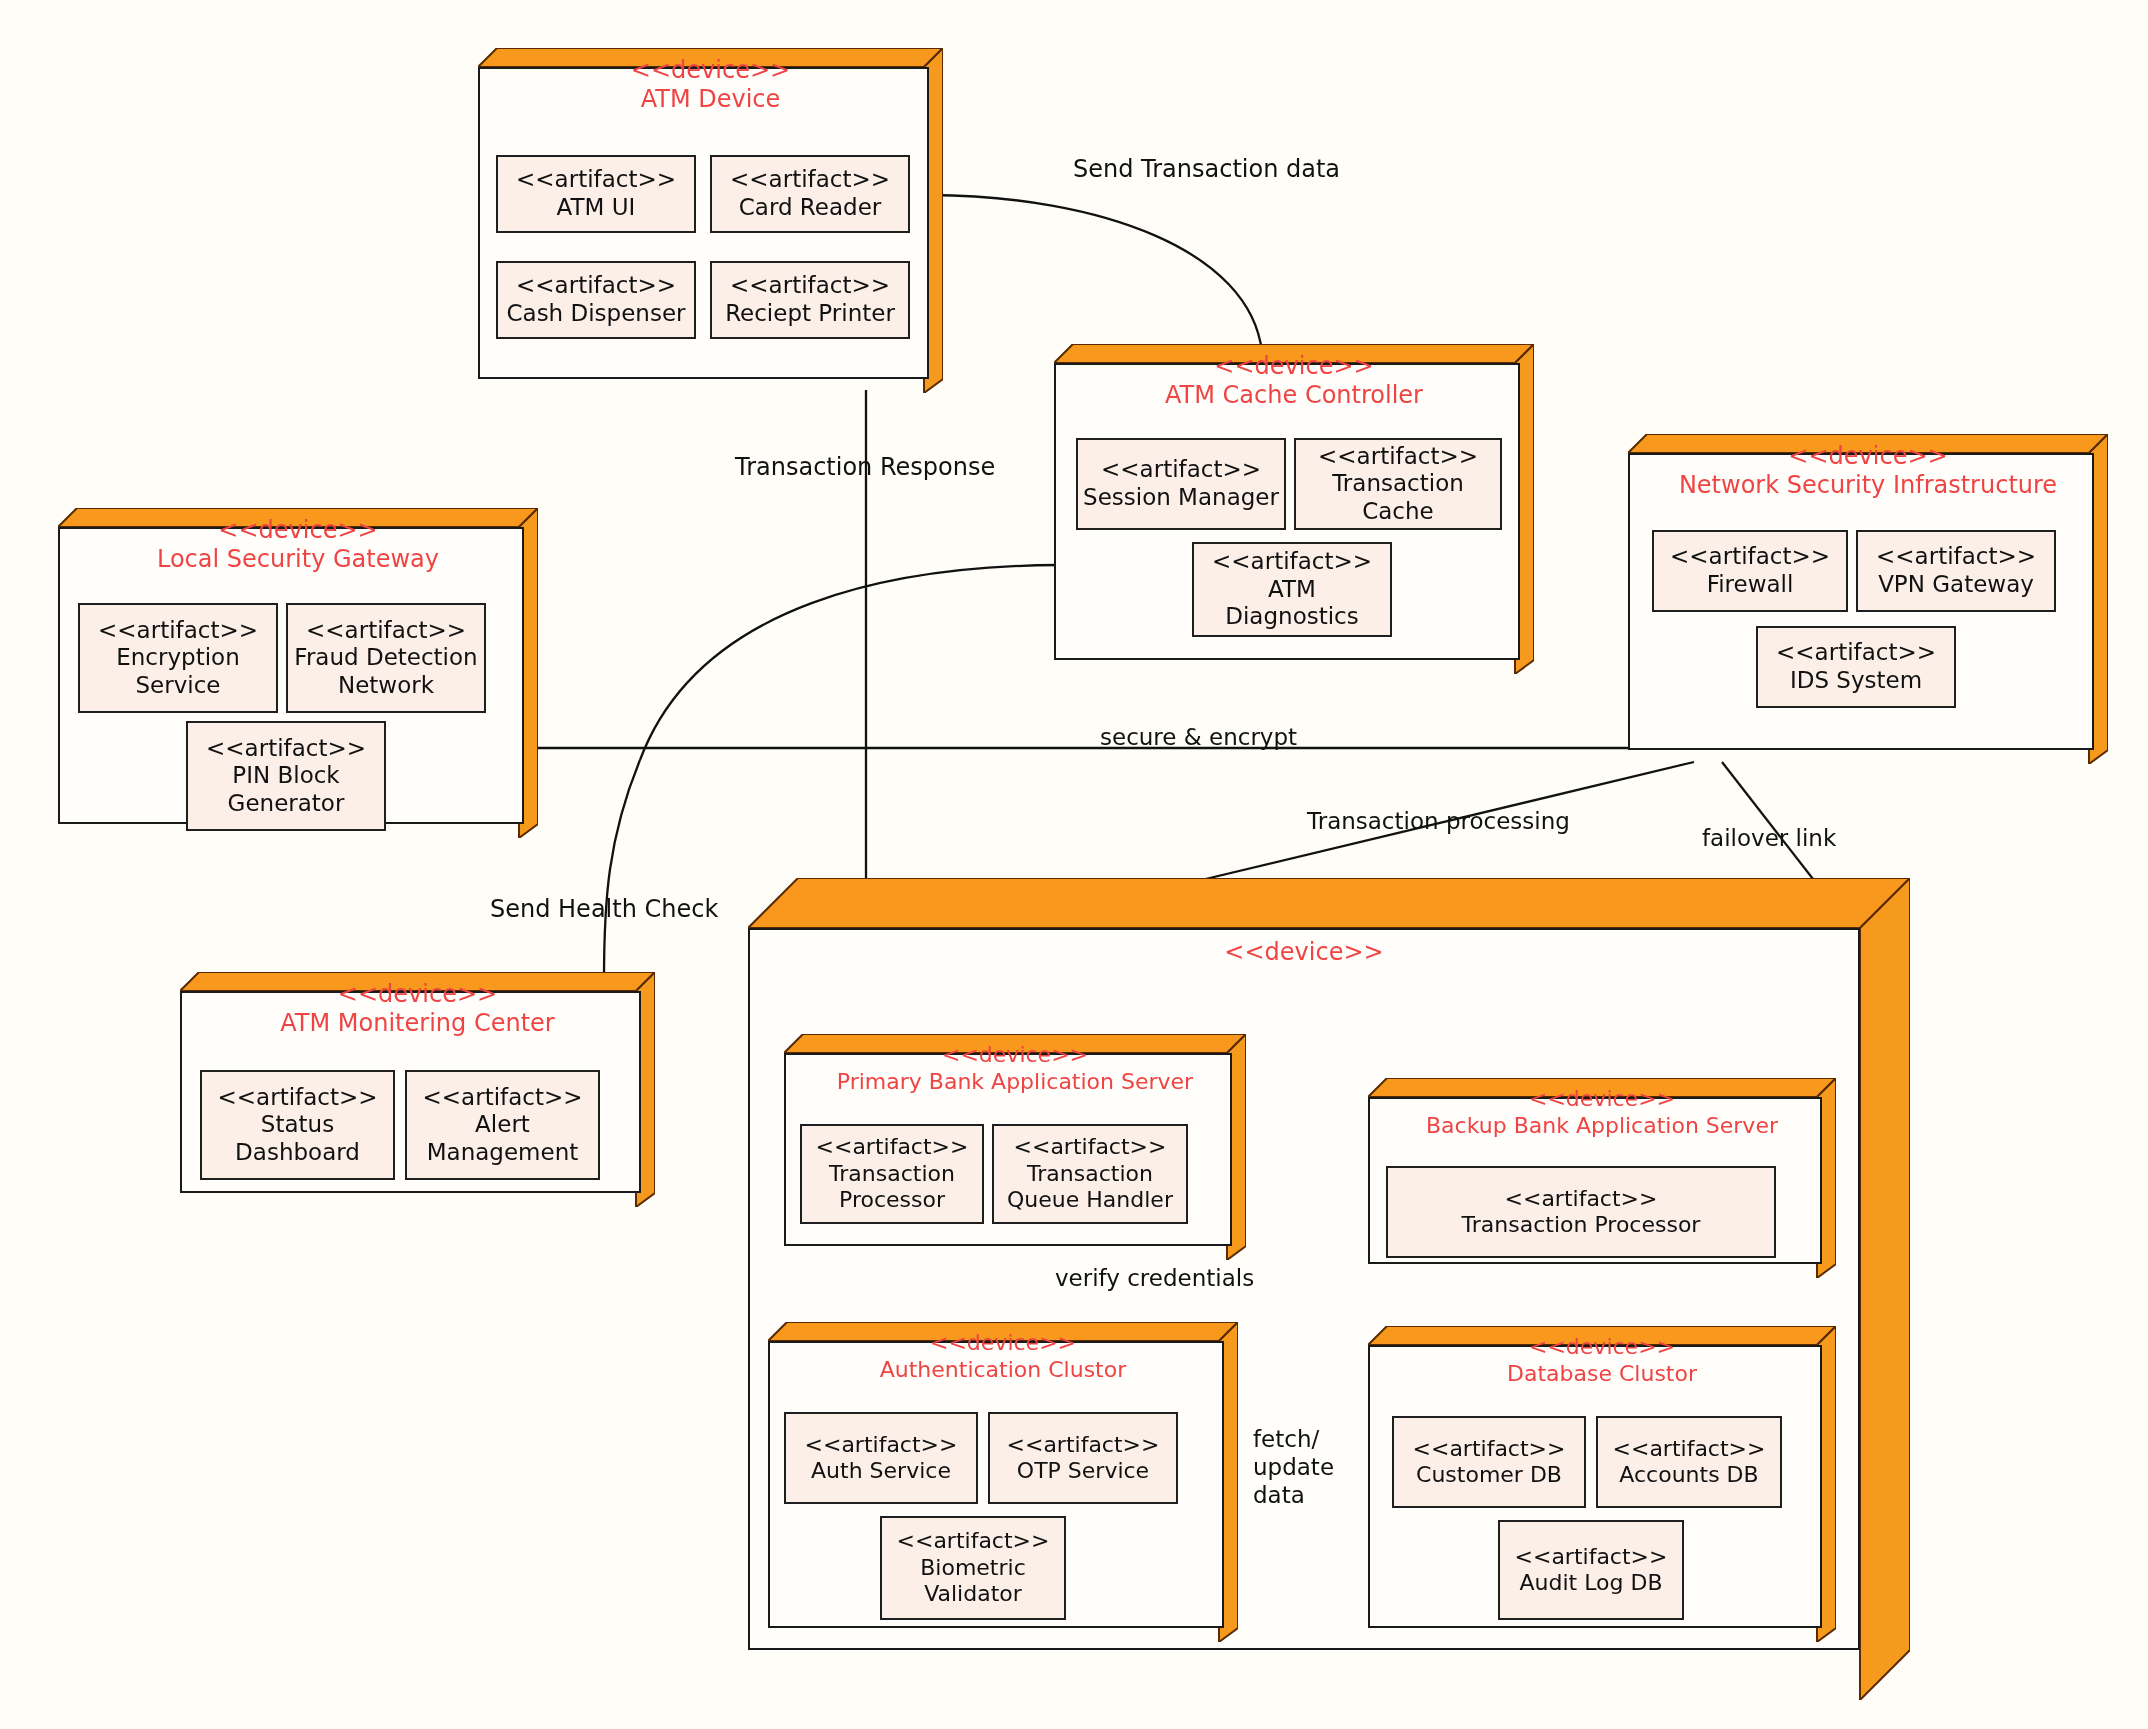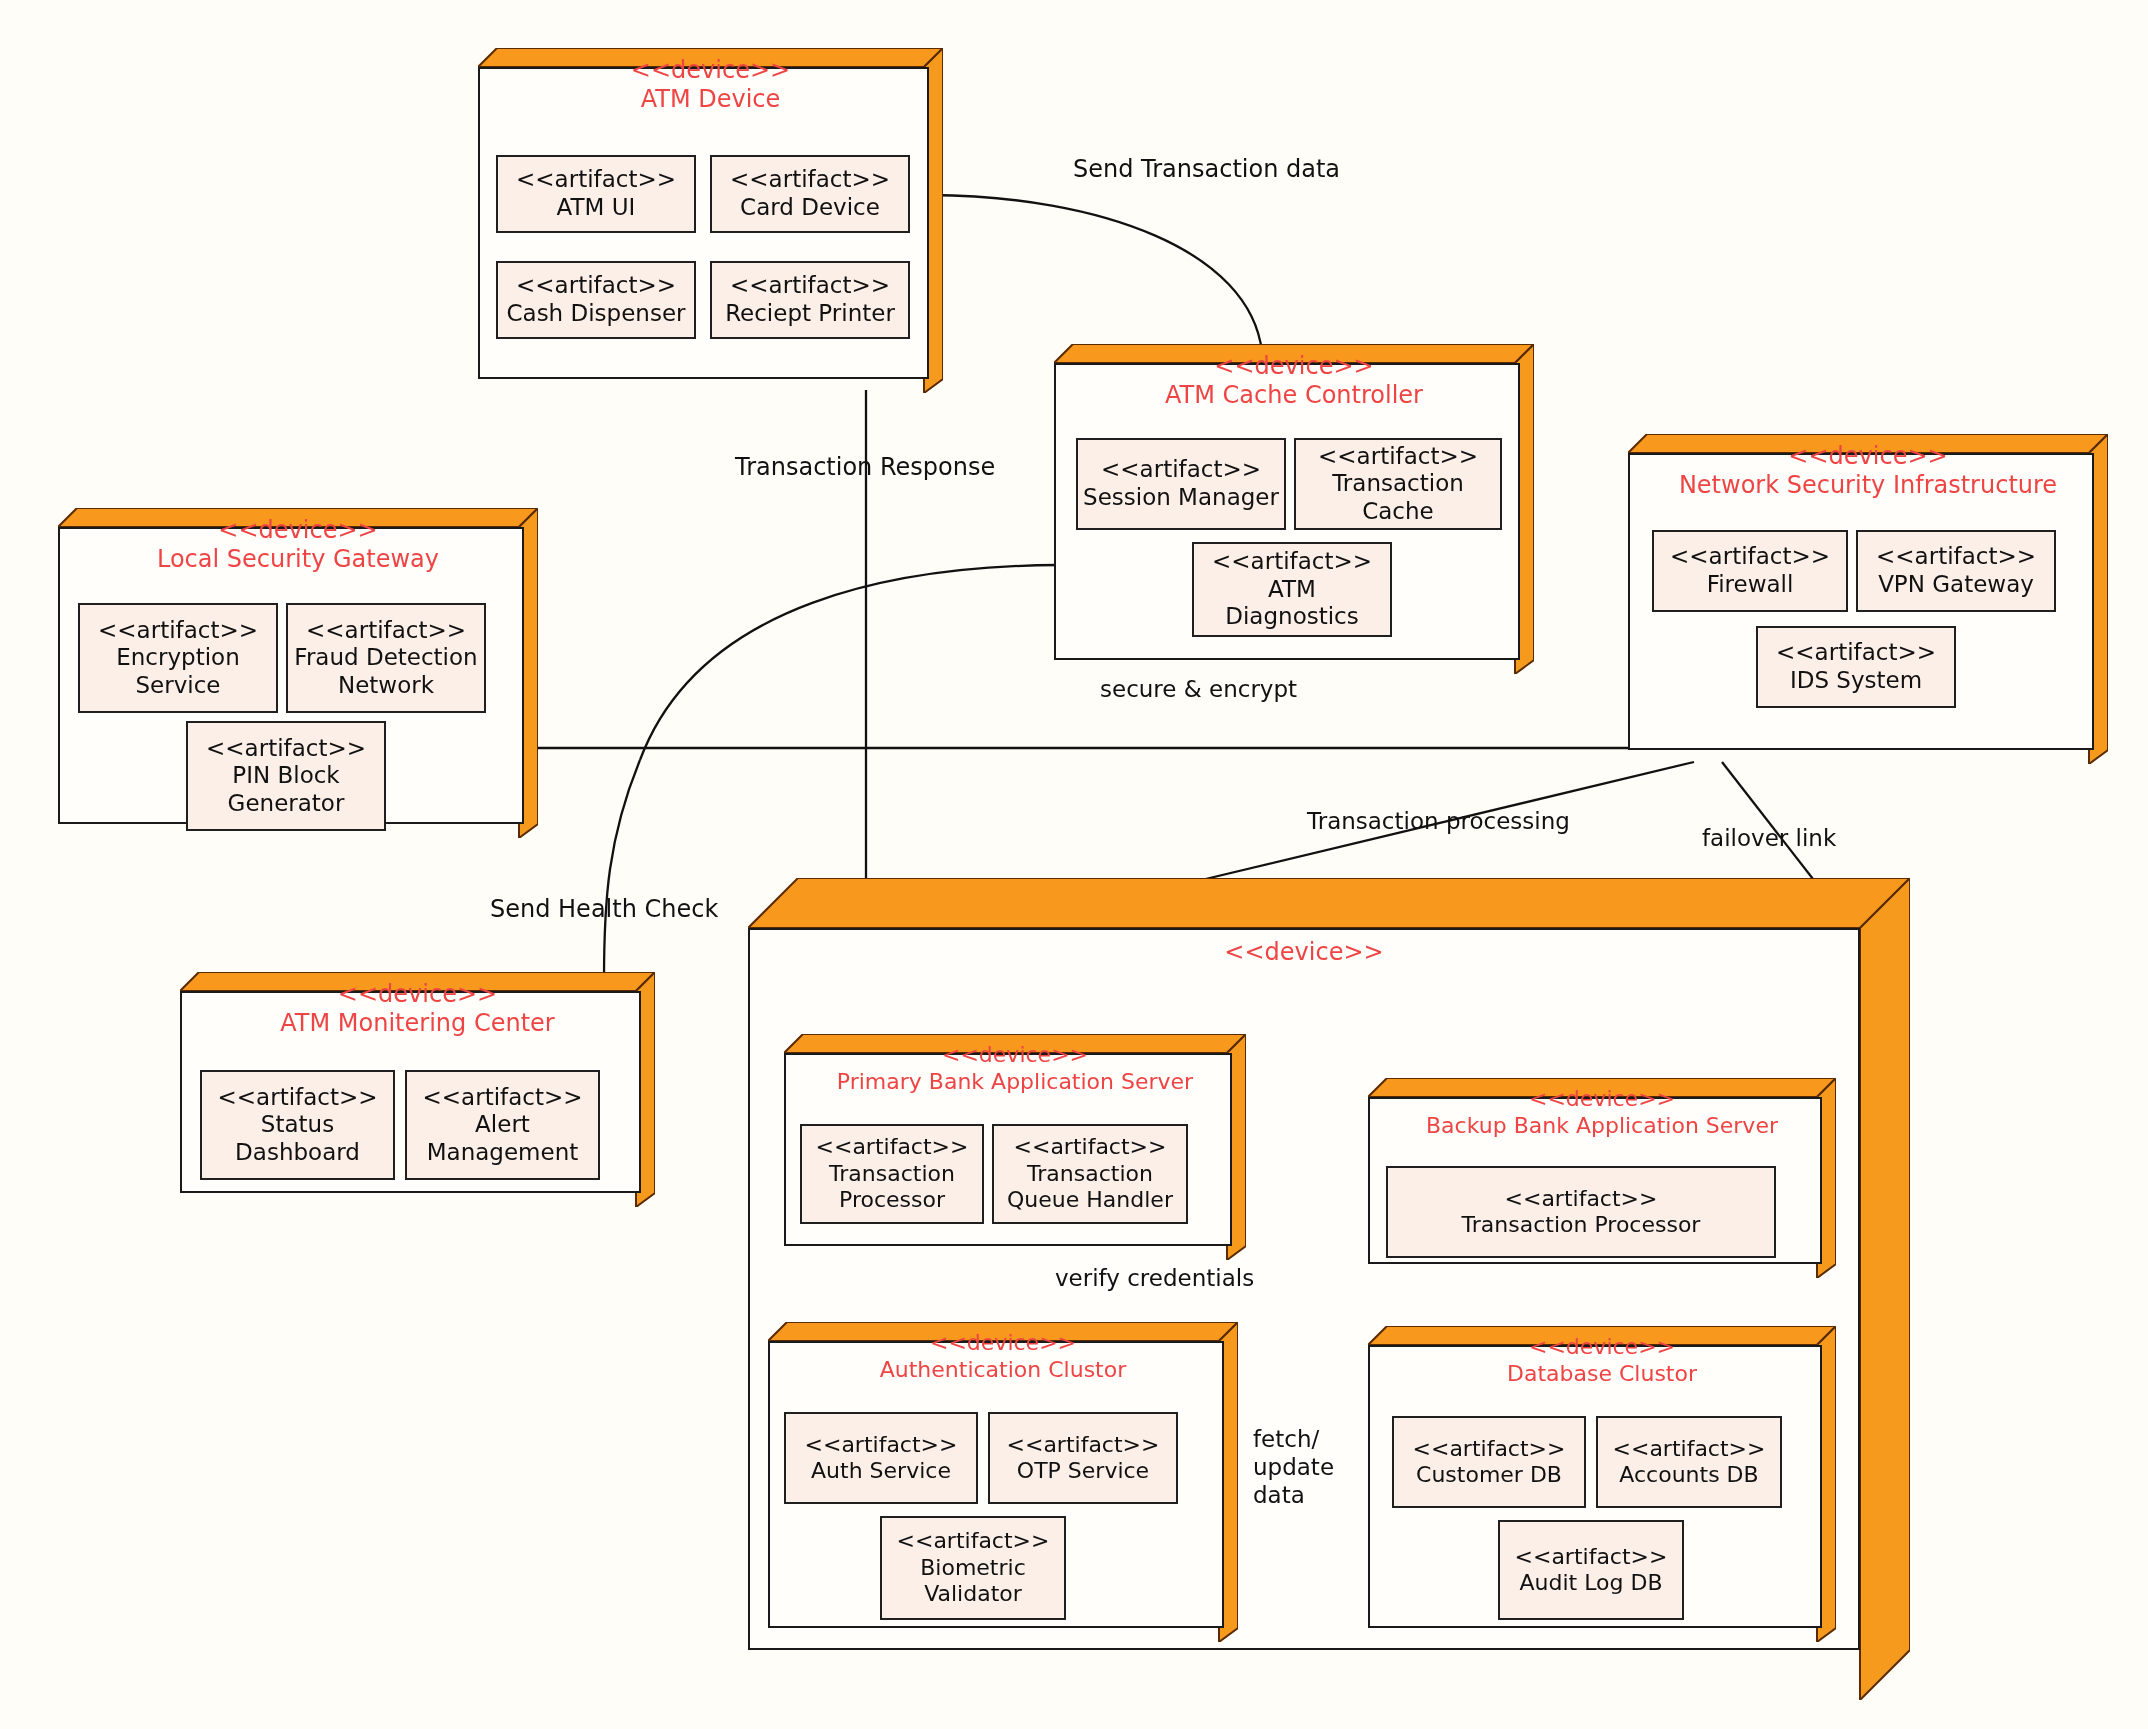--- a/index.html
+++ b/index.html
@@ -79,21 +79,21 @@
     <div class="hdr f24">
       <span class="st">&lt;&lt;device&gt;&gt;</span>
       <span class="nm">ATM Device</span>
     </div>
     <div class="artifact f23" style="left:18px;top:107px;width:200px;height:78px;">
       <span class="st">&lt;&lt;artifact&gt;&gt;</span>
       <span class="nm">ATM UI</span>
     </div>
     <div class="artifact f23" style="left:232px;top:107px;width:200px;height:78px;">
       <span class="st">&lt;&lt;artifact&gt;&gt;</span>
-      <span class="nm">Card Device</span>
+      <span class="nm">Card Reader</span>
     </div>
     <div class="artifact f23" style="left:18px;top:213px;width:200px;height:78px;">
       <span class="st">&lt;&lt;artifact&gt;&gt;</span>
       <span class="nm">Cash Dispenser</span>
     </div>
     <div class="artifact f23" style="left:232px;top:213px;width:200px;height:78px;">
       <span class="st">&lt;&lt;artifact&gt;&gt;</span>
       <span class="nm">Reciept Printer</span>
     </div>
   </div>
@@ -292,21 +292,21 @@
         <span class="st">&lt;&lt;artifact&gt;&gt;</span>
         <span class="nm">Audit Log DB</span>
       </div>
     </div>
   </div>
 
   <div class="elabel f24" style="left:1073px;top:155px;">Send Transaction data</div>
 
   <div class="elabel f24" style="left:735px;top:453px;">Transaction Response</div>
 
-  <div class="elabel f23" style="left:1100px;top:676px;">secure &amp; encrypt</div>
+  <div class="elabel f23" style="left:1100px;top:724px;">secure &amp; encrypt</div>
 
   <div class="elabel f24" style="left:490px;top:895px;">Send Health Check</div>
 
   <div class="elabel f23" style="left:1307px;top:808px;">Transaction processing</div>
 
   <div class="elabel f23" style="left:1702px;top:825px;">failover link</div>
 
   <div class="elabel f23" style="left:1055px;top:1265px;">verify credentials</div>
 
   <div class="elabel f23" style="left:1253px;top:1425px;line-height:1.22;">fetch/

